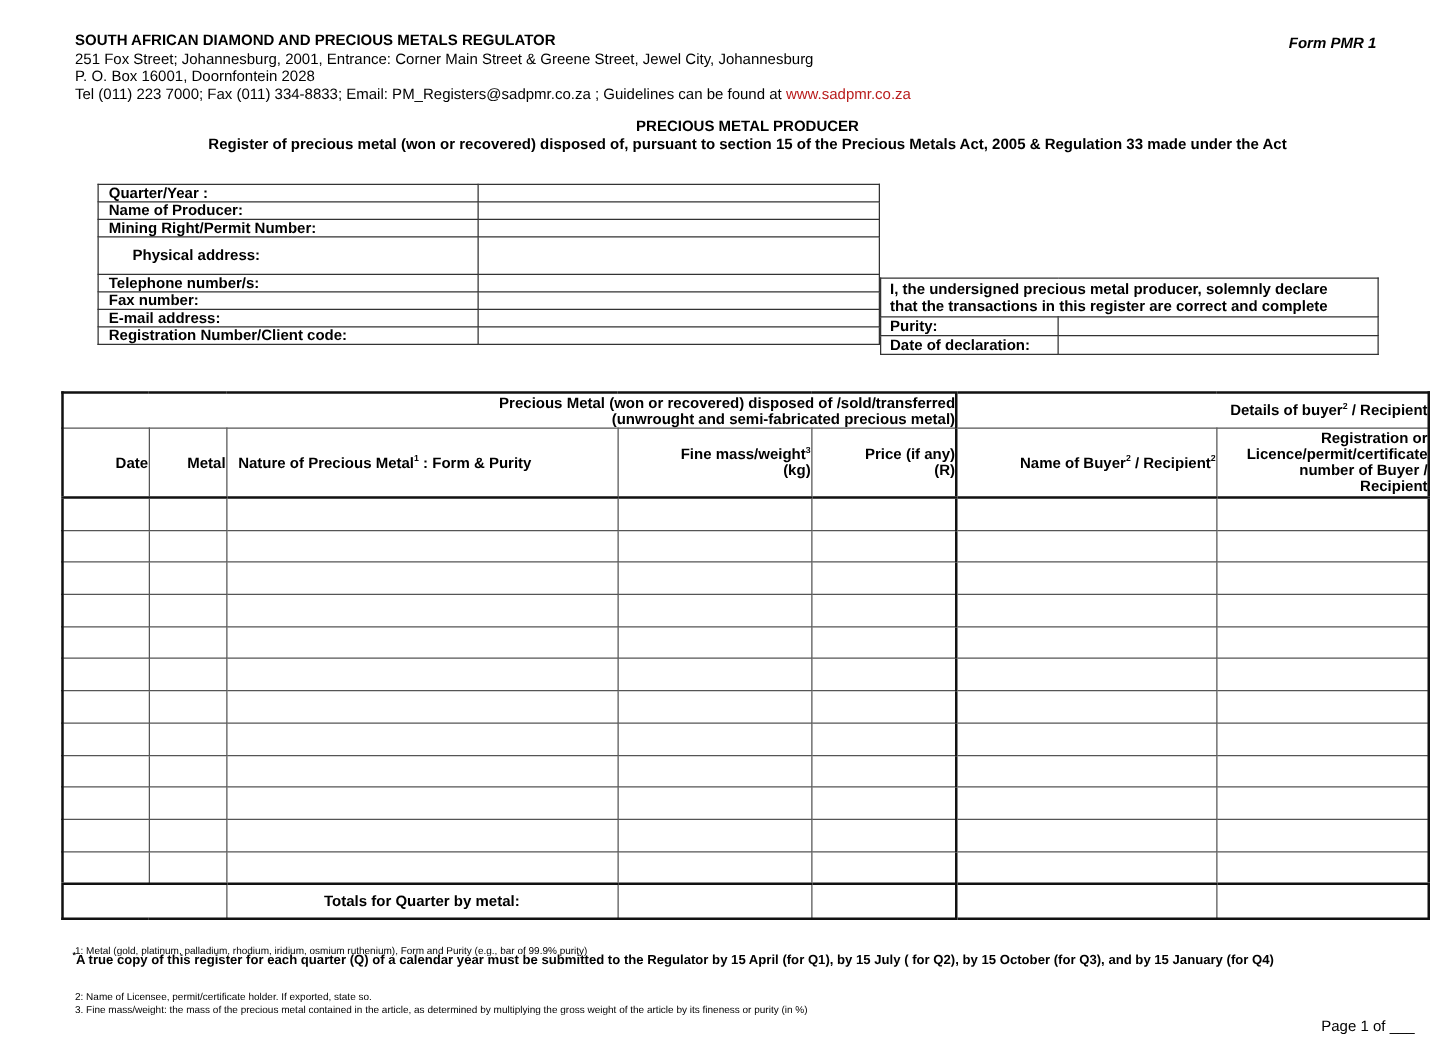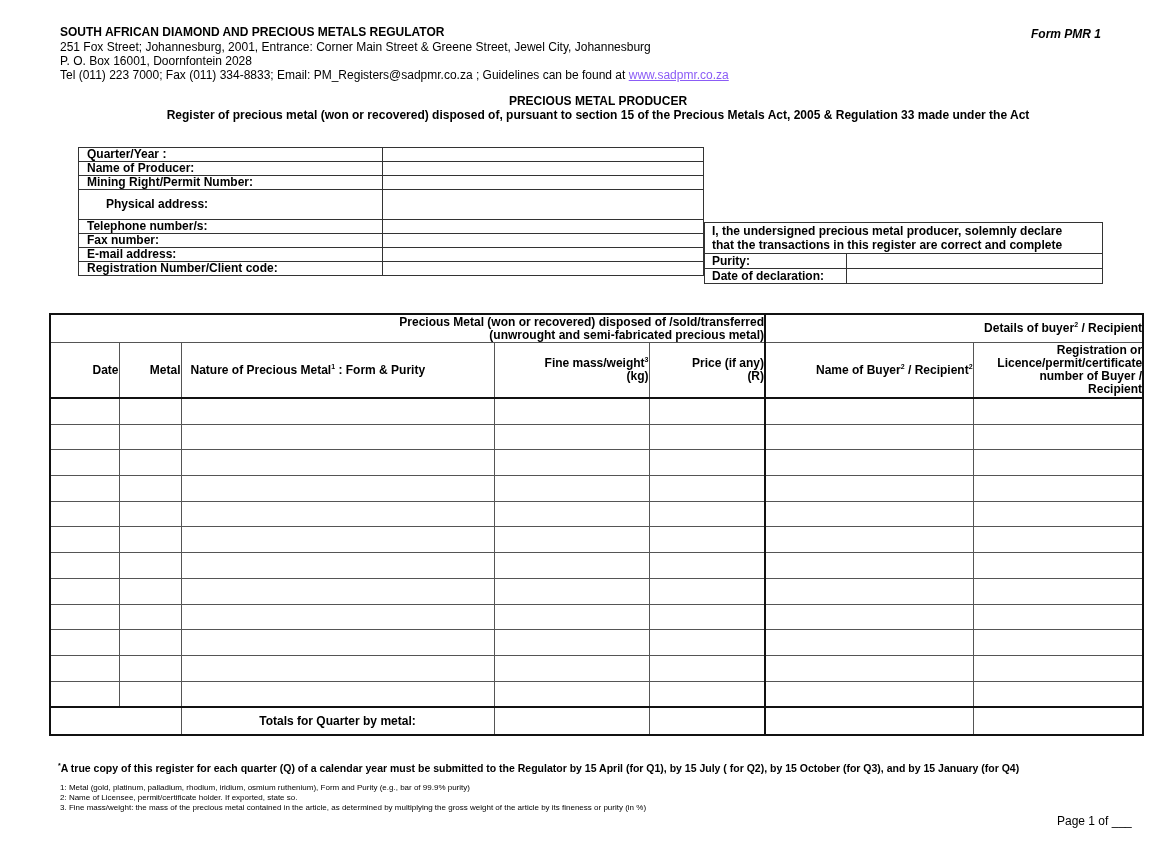--- a/index.html
+++ b/index.html
@@ -6,21 +6,21 @@
   body { width: 1164px; height: 844px; position: relative; overflow: hidden;
          font-family: "Liberation Sans", sans-serif; color: #000; }
   .abs { position: absolute; }
 
   
   #org-name { left: 60px; top: 25px; font-size: 12px; font-weight: bold; }
   .addr { left: 60px; font-size: 12px; line-height: 15px; }
   #addr1 { top: 40px; }
   #addr2 { top: 54px; }
   #addr3 { top: 68px; }
-  #site-link { text-decoration: underline; color: #8b5cf6; margin-top: 11px; }
+  #site-link { color: #b91c1c; margin-top: 11px; }
   #form-code { left: 1031px; top: 27px; font-size: 12px; font-weight: bold; font-style: italic; }
 
   #doc-title { left: 0; width: 1196px; top: 94px; text-align: center; font-size: 12px; font-weight: bold; }
   #doc-subtitle { left: 0; width: 1196px; top: 108px; text-align: center; font-size: 12px; font-weight: bold; }
 
   
   table { border-collapse: collapse; }
   #producer-table { left: 78px; top: 147px; width: 626px; border-radius: 17px; }
   #producer-table td { border: 1px solid #333; font-size: 12px; font-weight: bold; padding: 0 8px; height: 13px; line-height: 13px; }
   #producer-table td.lbl { width: 268px; }
@@ -42,21 +42,21 @@
   #register-table .colhead.left-al { text-align: left; padding-left: 9px; }
   #register-table tr.head-last th { border-bottom: 2px solid #111; }
   #register-table td.cell { height: 24.7px; }
   #register-table td.sep { border-left: 2px solid #111; }
   #register-table tr.totals td { height: 26px; border-top: 2px solid #111; font-weight: bold; text-align: center; }
   sup { font-size: 7px; vertical-align: super; line-height: 0; }
 
   
   #submission-note { left: 58px; top: 762px; font-size: 10.5px; font-weight: bold; }
   .fn { left: 60px; font-size: 8px; line-height: 9px; }
-  #fn1 { top: 783px; }
+  #fn1 { top: 756px; }
   #fn2 { top: 793px; }
   #fn3 { top: 803px; }
   #page-number { left: 1057px; top: 814px; font-size: 12px; }
 </style>
 </head>
 <body>
 
 <div class="abs" id="org-name">SOUTH AFRICAN DIAMOND AND PRECIOUS METALS REGULATOR</div>
 <div class="abs addr" id="addr1">251 Fox Street; Johannesburg, 2001, Entrance: Corner Main Street &amp; Greene Street, Jewel City, Johannesburg</div>
 <div class="abs addr" id="addr2">P. O. Box 16001, Doornfontein 2028</div>

